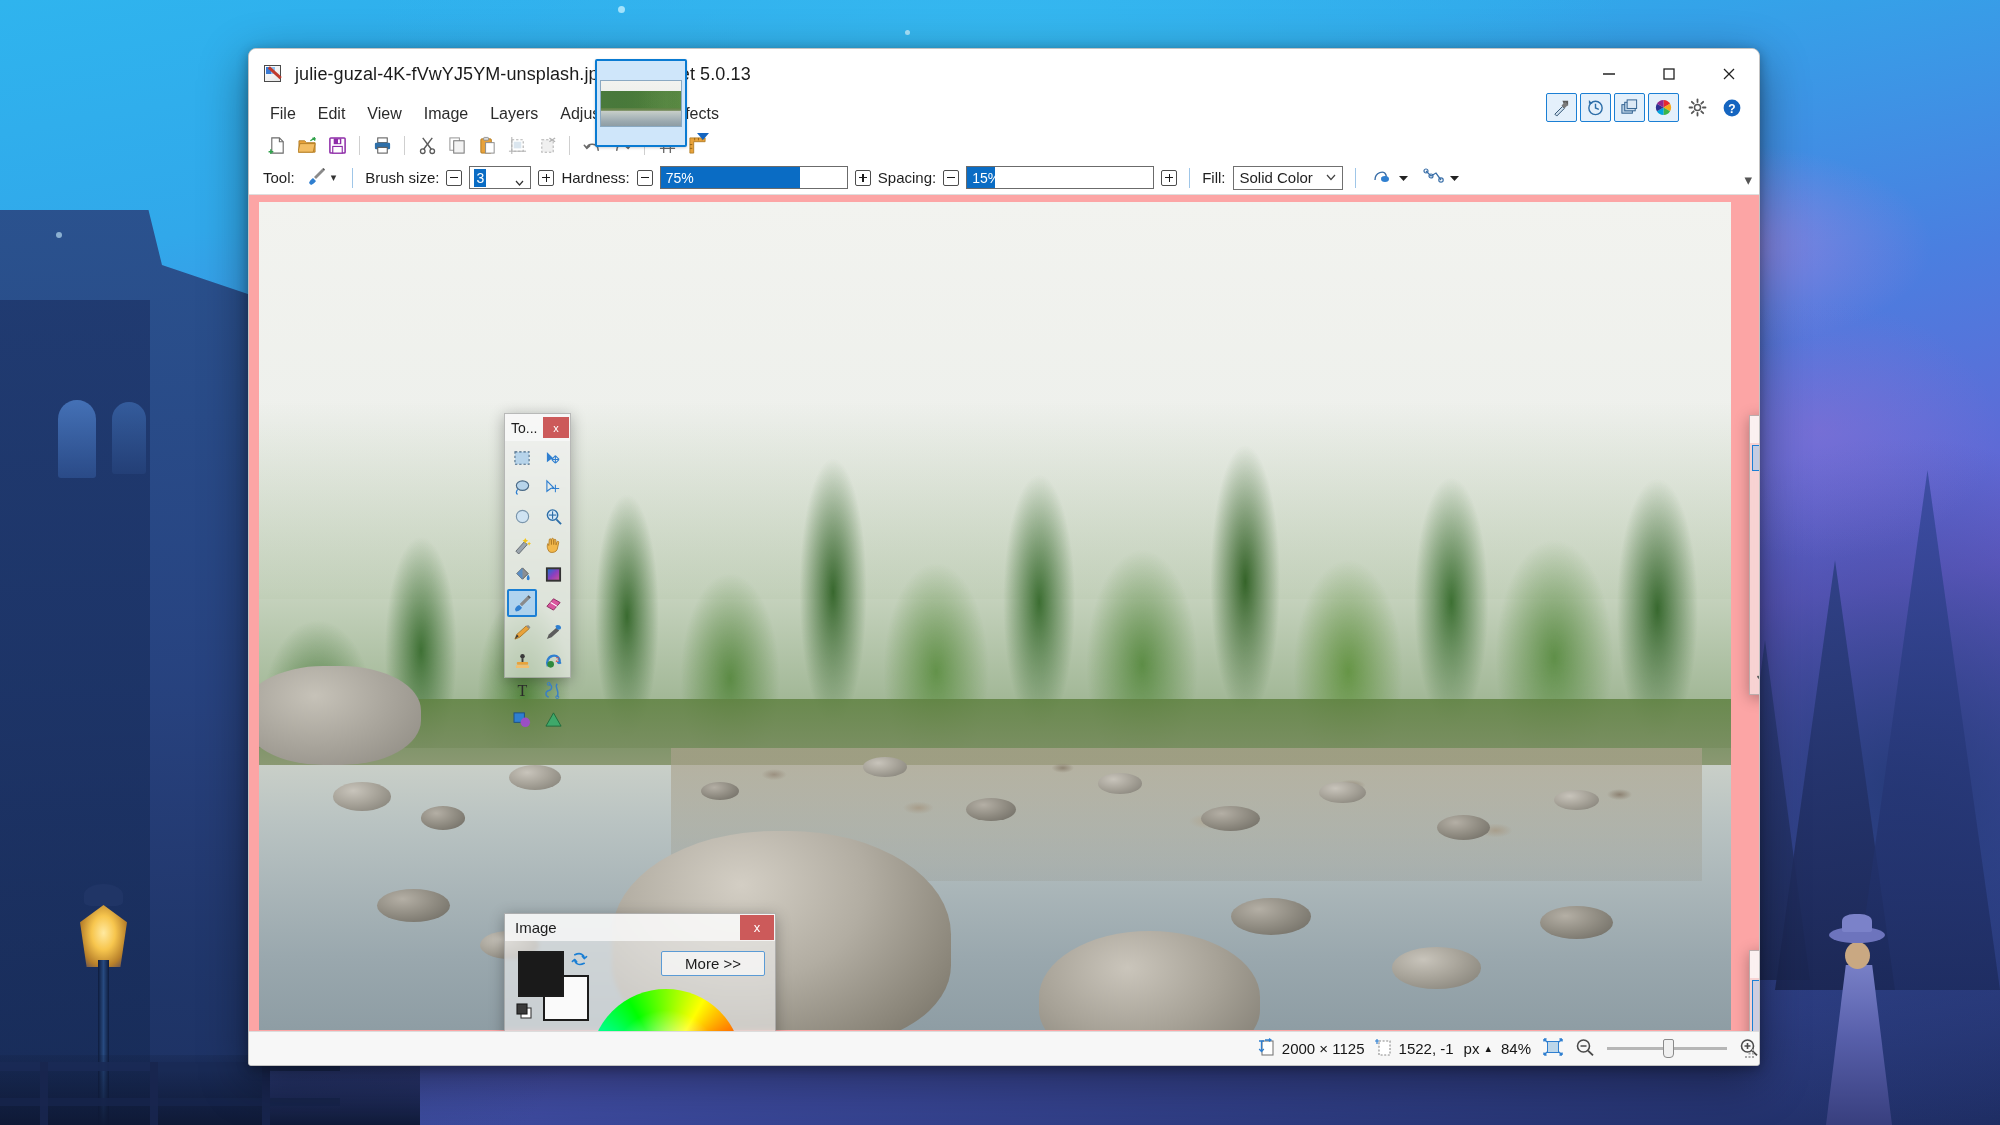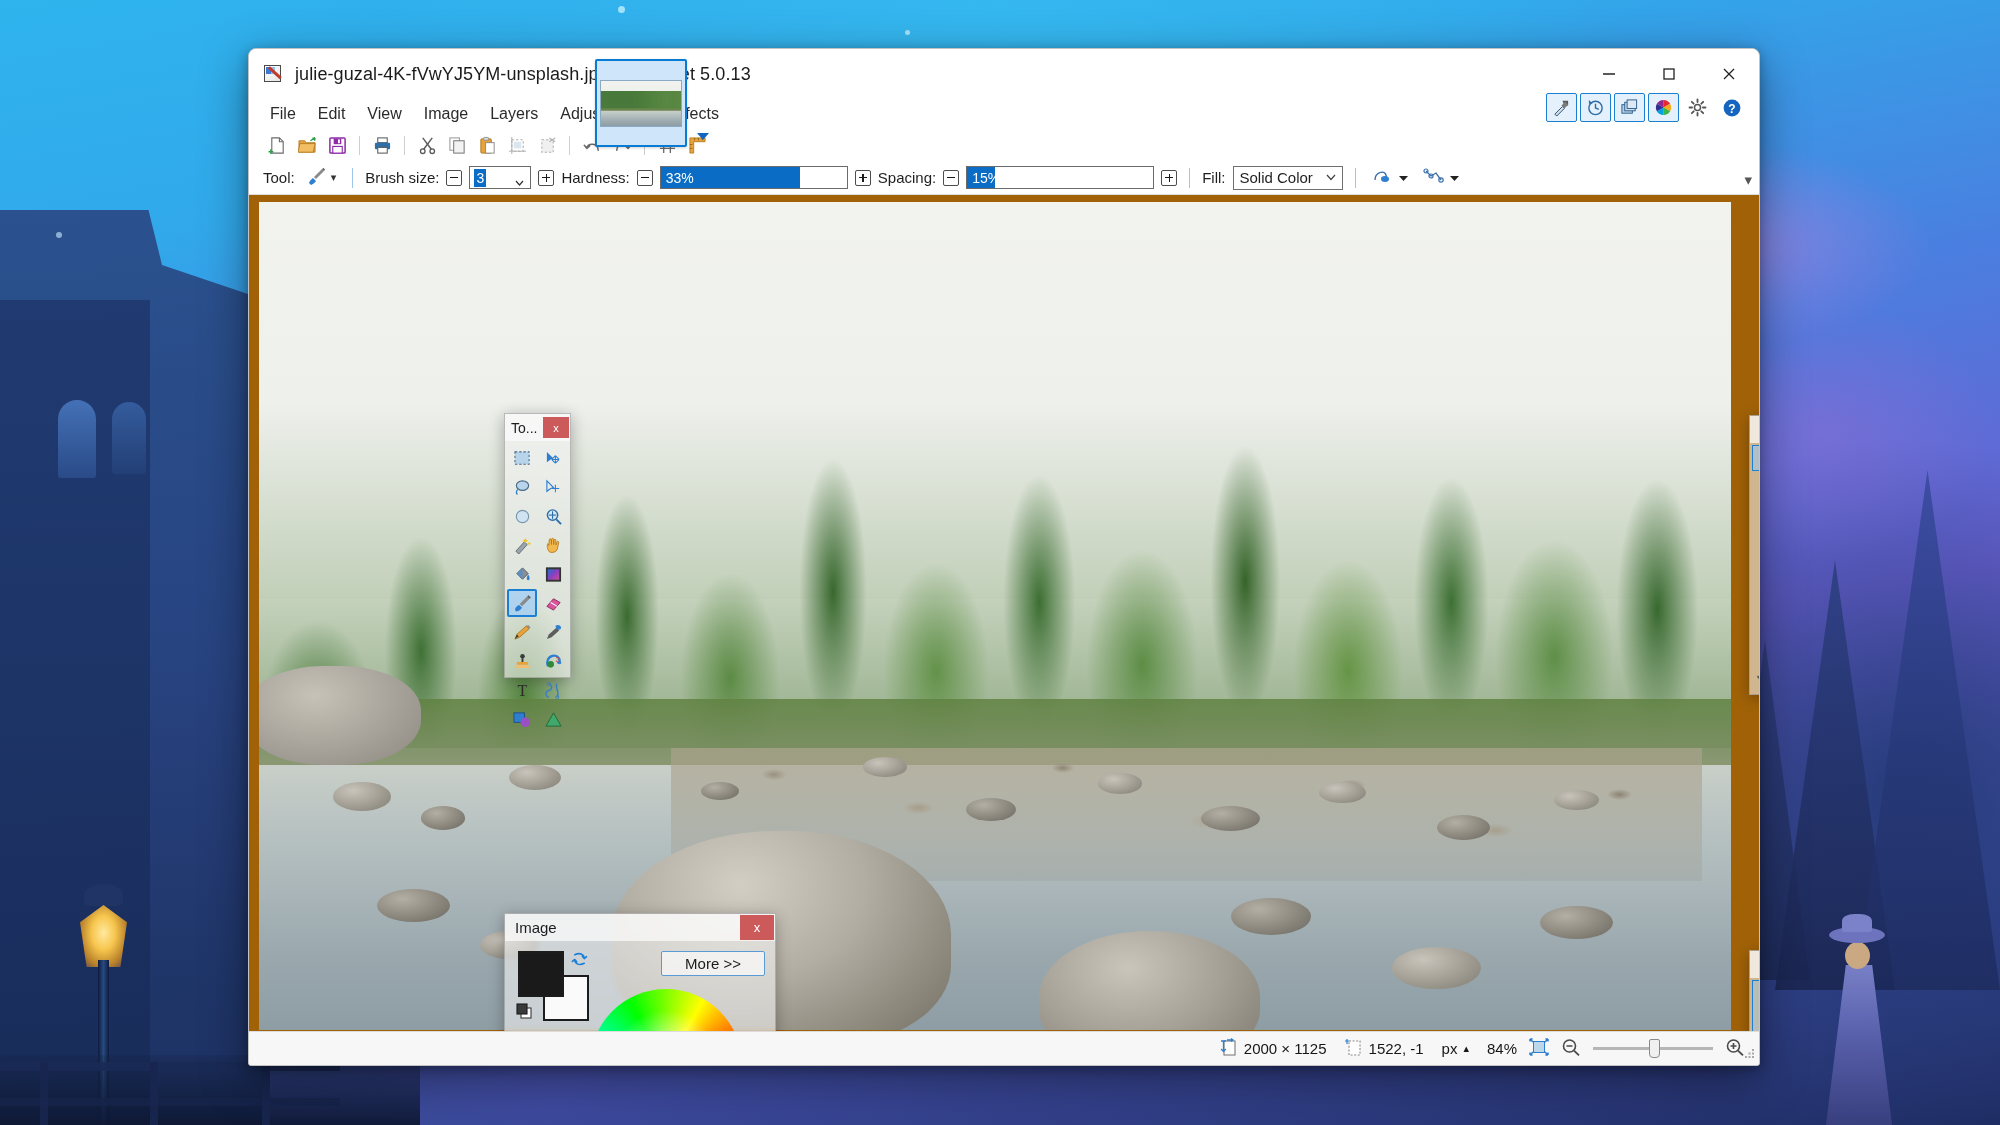--- a/index.html
+++ b/index.html
@@ -275,21 +275,21 @@
     display: flex; align-items: center; padding: 0 6px; font-size: 15px;
     justify-content: space-between;
   }
   .opt-overflow {
     position: absolute; right: 7px; top: 10px; color: #555;
   }
 
   
   .canvas-area {
     position: absolute; left: 0; top: 146px; right: 0; bottom: 34px;
-    background: #a16207; overflow: hidden;
+    background: #fca5a5; overflow: hidden;
   }
   .canvas-img {
     position: absolute; left: 10px; top: 7px; width: 1472px; height: 828px;
   }
 
   
   .photo { position: absolute; inset: 0; overflow: hidden; background: #eef0ea; }
   .ph-sky {
     position: absolute; left:0; top:0; right:0; height: 48%;
     background: linear-gradient(180deg,#f2f3ef 0%, #eef0ec 55%, #e9ece4 100%);
@@ -448,21 +448,21 @@
 
   
   .statusbar {
     position: absolute; left: 0; right: 0; bottom: 0; height: 34px;
     background: #f7f7f7; border-top: 1px solid #dcdcdc;
     display: flex; align-items: center; font-size: 15px; color: #161616;
   }
   .sb-hint { display: flex; align-items: center; gap: 6px; padding-left: 10px; }
   .sb-group { display: flex; align-items: center; gap: 6px; }
   .sb-right {
-    margin-left: auto; display: flex; align-items: center; gap: 18px; padding-right: 14px;
+    margin-left: auto; display: flex; align-items: center; gap: 10px; 
   }
   .zoom-slider {
     width: 120px; height: 3px; background: #b6b6b6; position: relative;
   }
   .zoom-thumb {
     position: absolute; left: 56px; top: -8px; width: 11px; height: 19px;
     background: #f0f0f0; border: 1.3px solid #8a8a8a; border-radius: 2px 2px 4px 4px;
   }
   .resize-grip { position: absolute; right: 3px; bottom: 2px; }
   svg { pointer-events: none; }
@@ -736,21 +736,21 @@
         <svg width="9" height="6">
             <polyline points="1,1 4.5,5 8,1" fill="none" stroke="#333" stroke-width="1.2"></polyline>
           </svg>
       </span>
     </div>
     <span class="spin-btn plus"></span>
     <span class="opt-lbl">Hardness:</span>
     <span class="spin-btn"></span>
     <div class="slider-box slider-hard">
       <div class="fill"></div>
-      <span class="txt">33%</span>
+      <span class="txt">75%</span>
     </div>
     <span class="spin-btn plus"></span>
     <span class="opt-lbl">Spacing:</span>
     <span class="spin-btn"></span>
     <div class="slider-box slider-space">
       <div class="fill"></div>
       <span class="txt">15%</span>
     </div>
     <span class="spin-btn plus"></span>
     <span class="vsep"></span>

